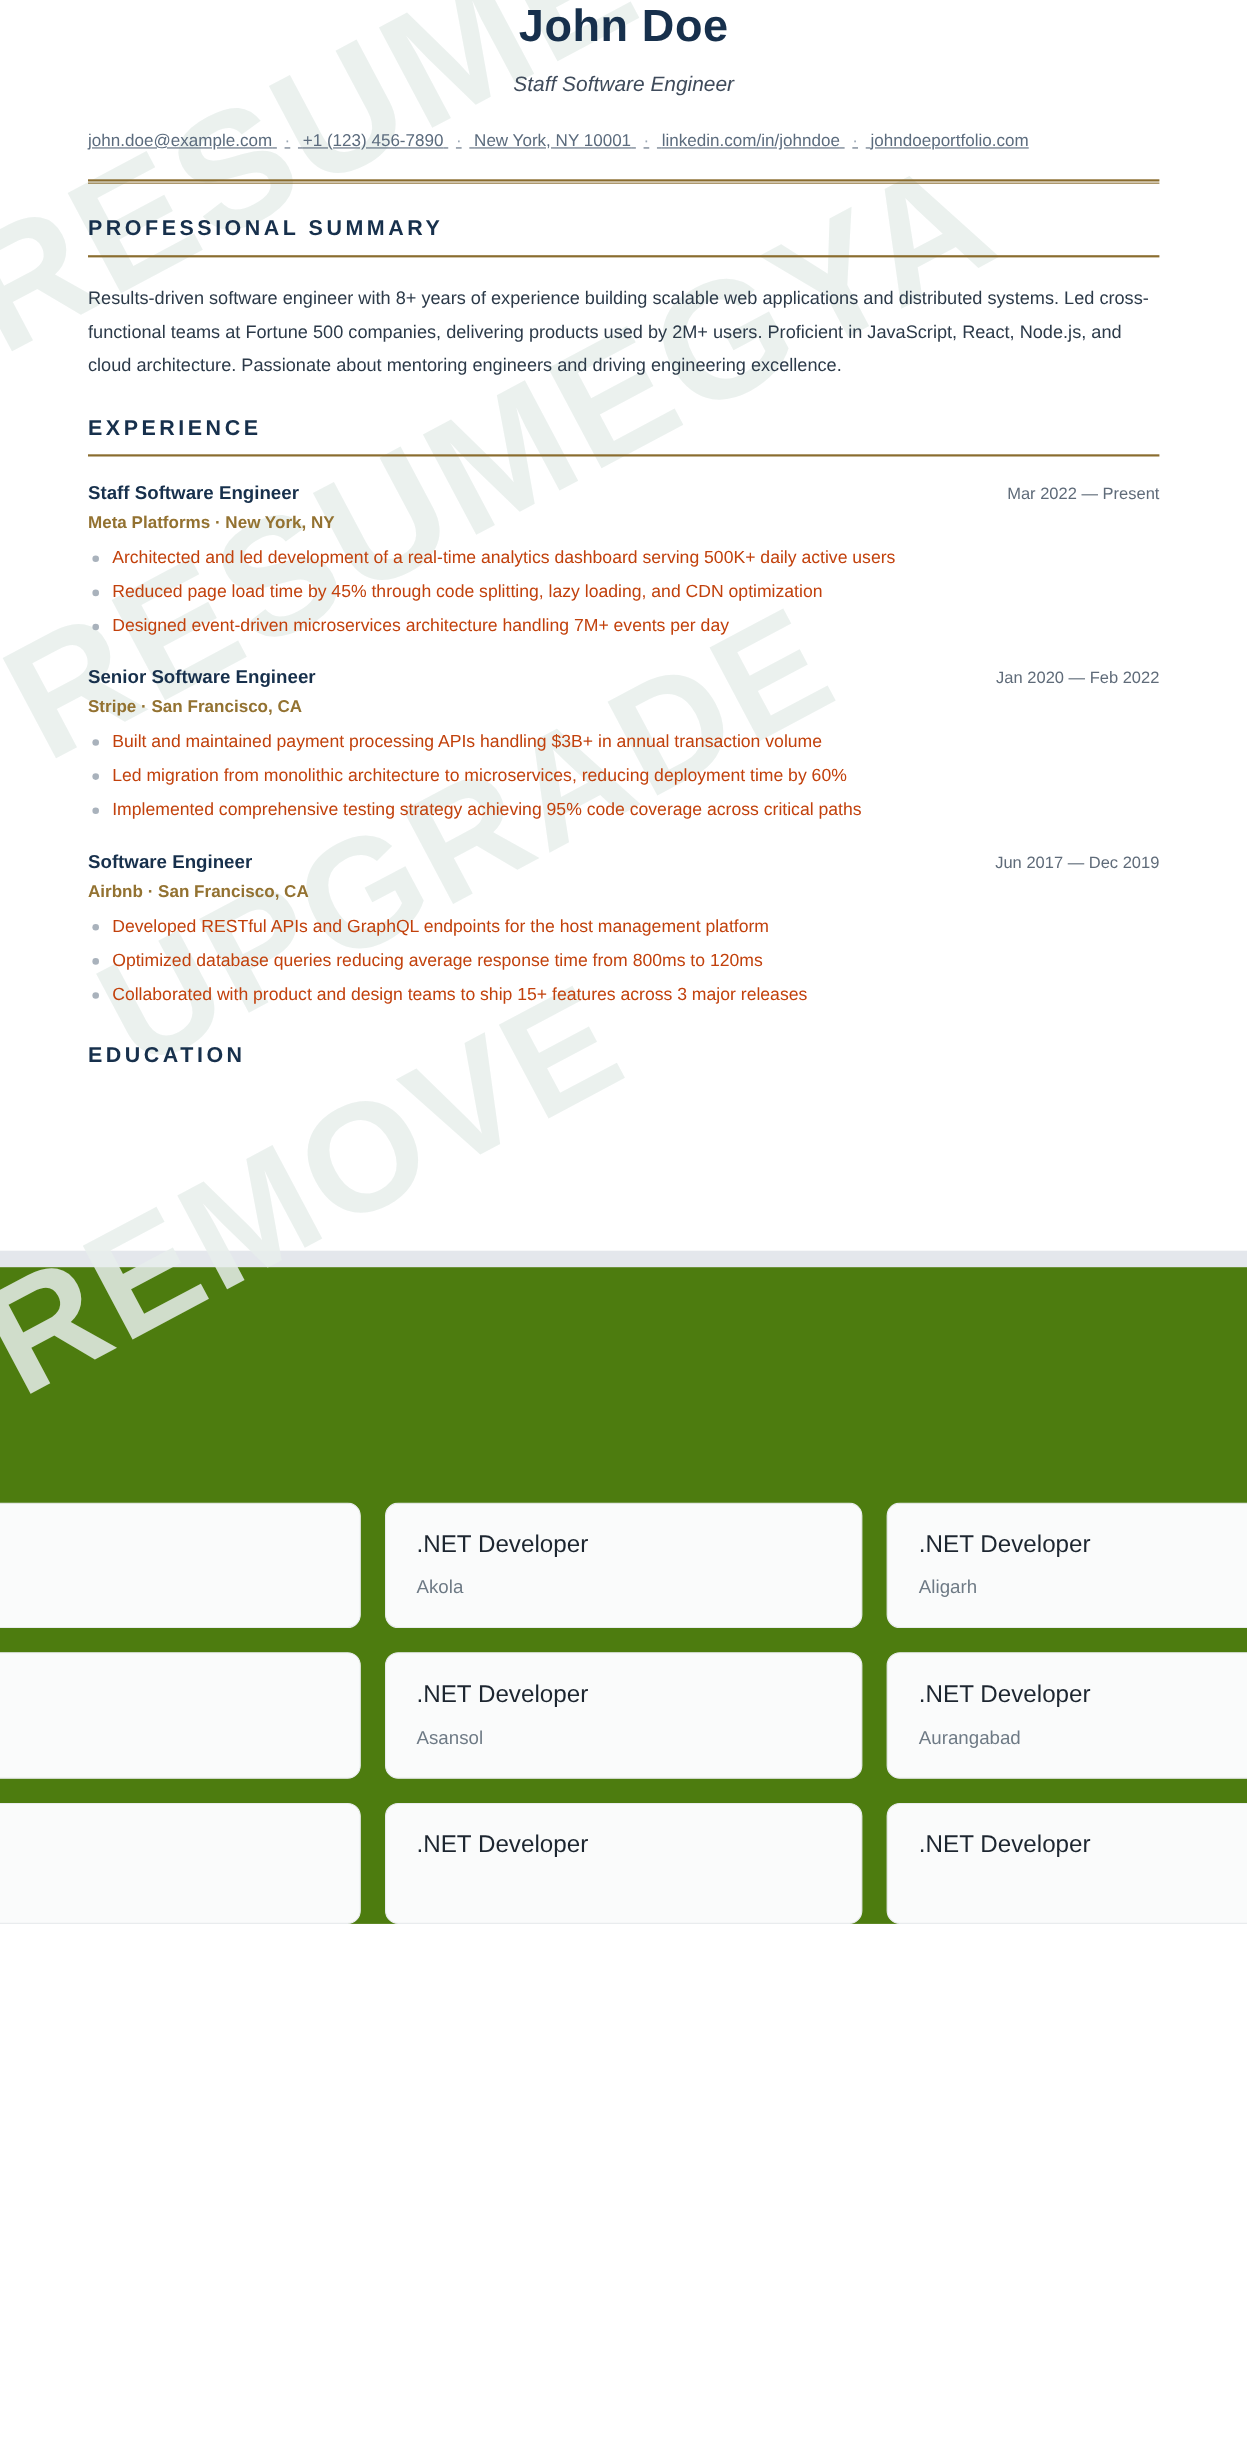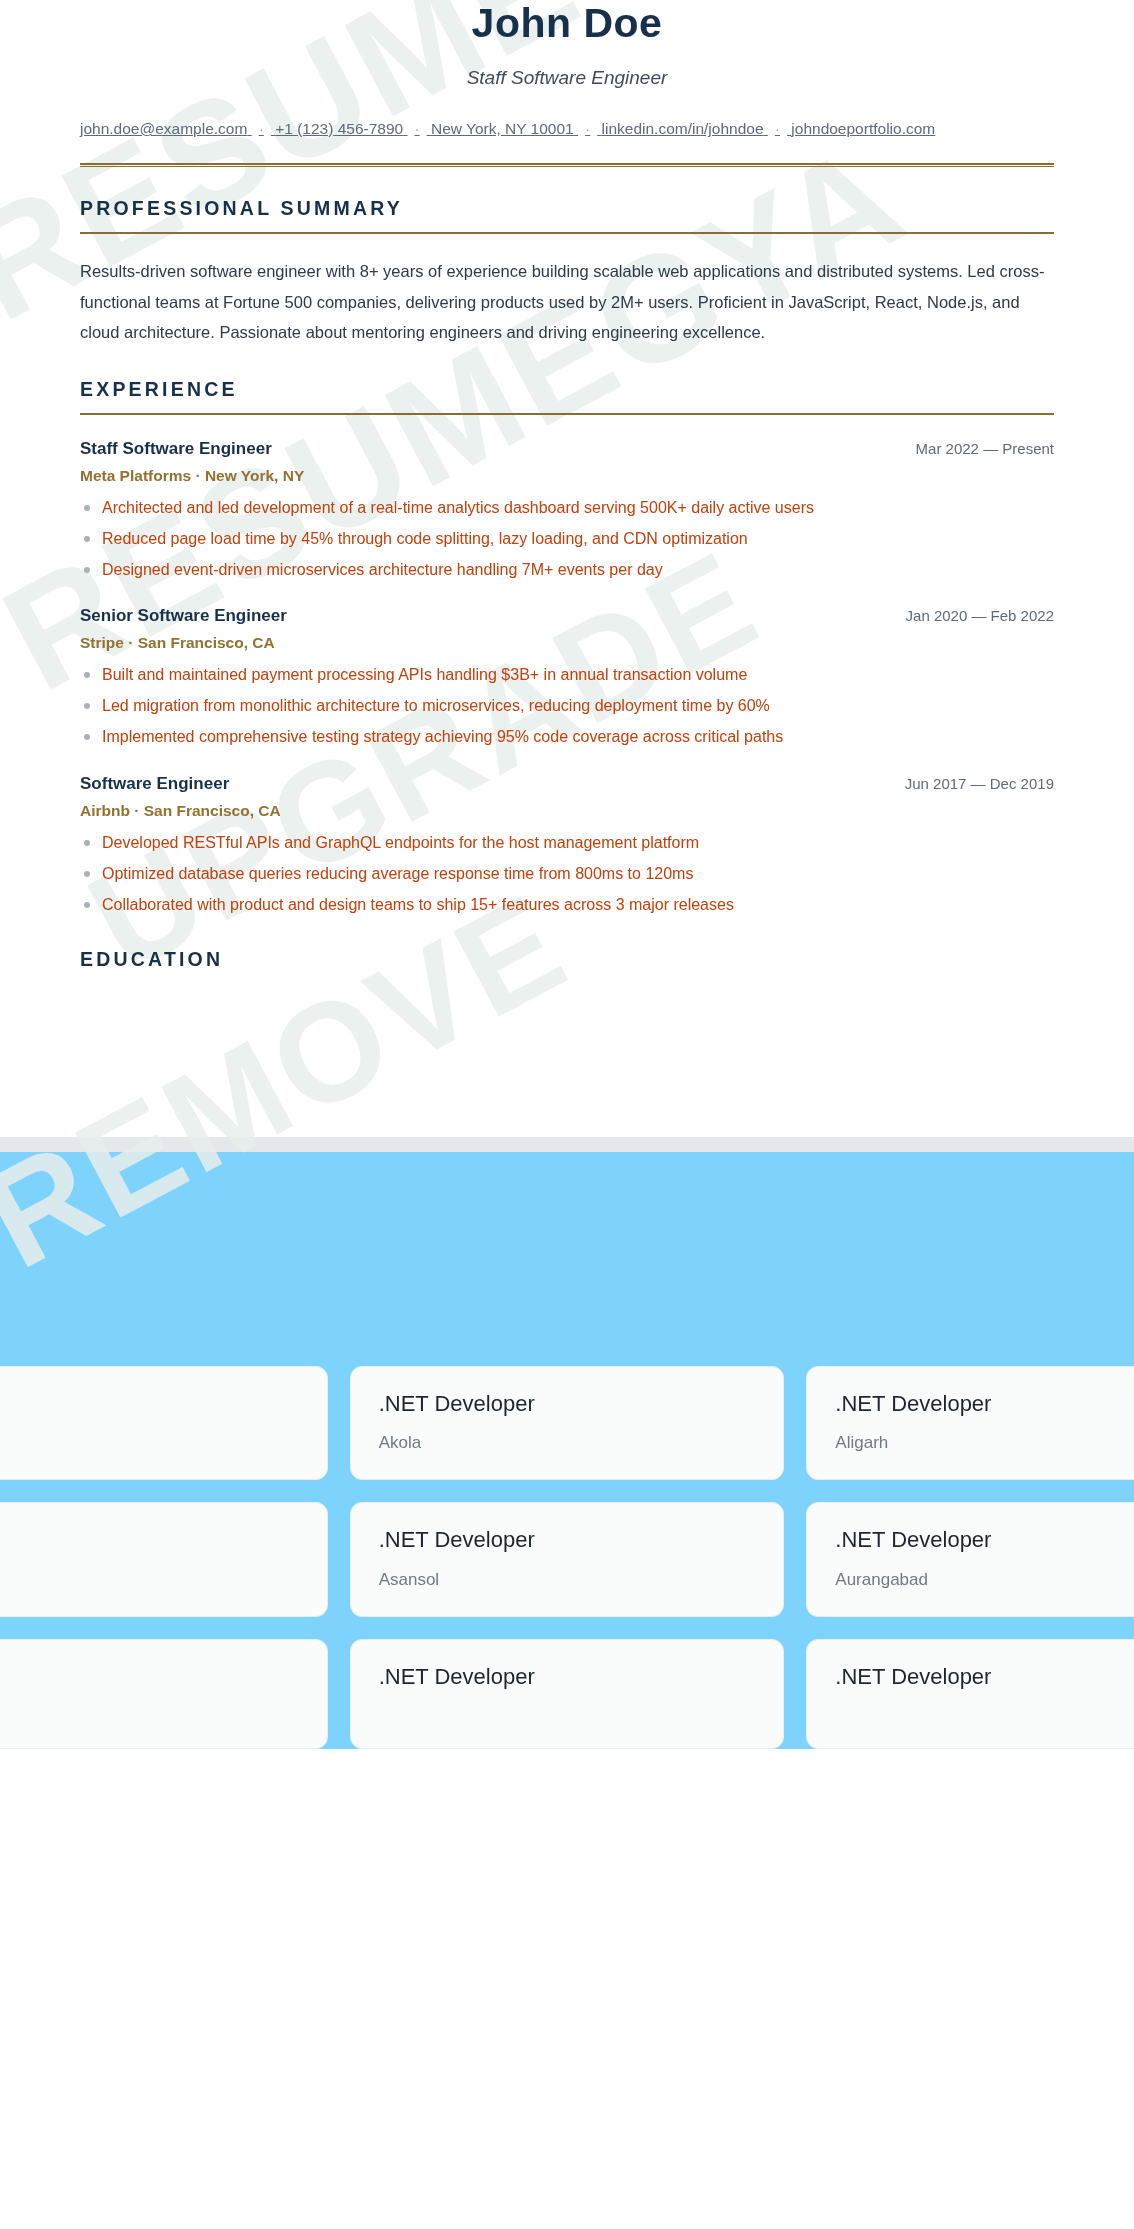--- a/index.html
+++ b/index.html
@@ -154,21 +154,21 @@
 
   
   .strip {
     height: 15px;
     background: #e4e7ec;
     width: 100%;
   }
 
   
   .listing {
-    background: #7dd3fc;
+    background: #4d7c0f;
     padding: 0 0 0 0;
   }
   .listing-gap { height: 214px; }
 
   .card-grid {
     display: grid;
     grid-template-columns: repeat(3, 1fr);
     gap: 22px 22px;
     padding: 0 0;
     margin-left: -107px;

